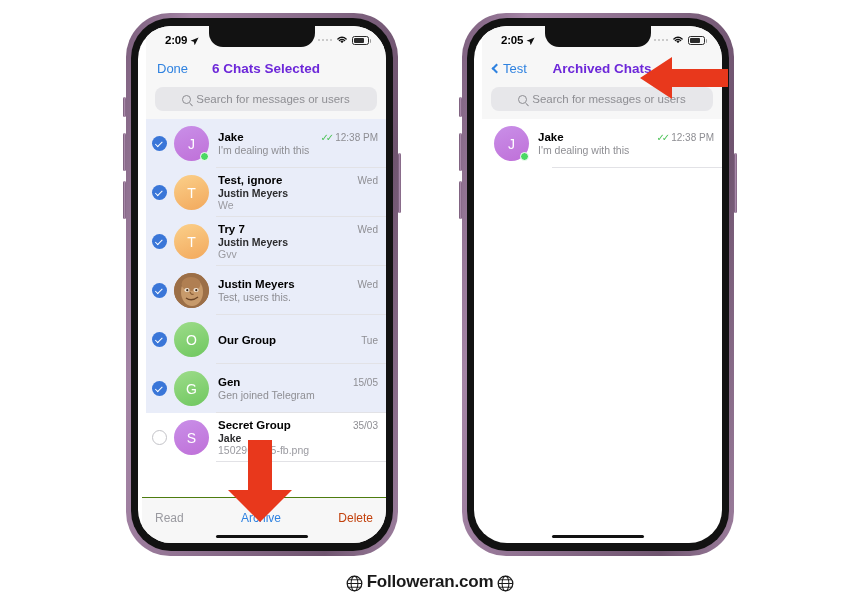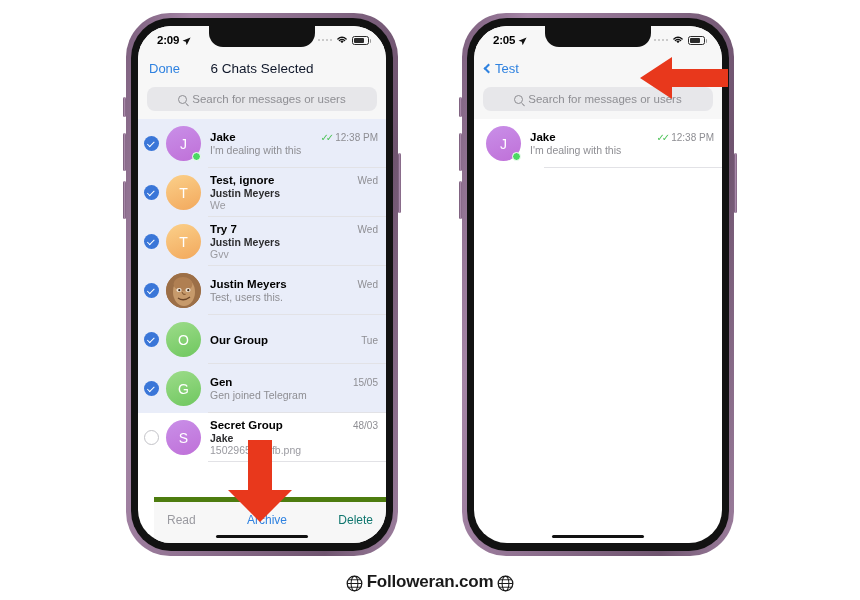--- a/index.html
+++ b/index.html
@@ -28,20 +28,21 @@
     border-radius: 40px;
     background: #121212;
     padding: 8px 7px;
   }
   .screen {
     position: relative;
     width: 100%; height: 100%;
     border-radius: 33px;
     background: #ffffff;
     overflow: hidden;
+    padding-left: 8px;
   }
   
   .btn-side { position: absolute; background: linear-gradient(90deg,#6d516e,#a98aaa,#7a5c7b); border-radius: 2px; }
   .btn-silent { left: -3px; top: 84px; width: 3px; height: 20px; }
   .btn-volup  { left: -3px; top: 120px; width: 3px; height: 38px; }
   .btn-voldn  { left: -3px; top: 168px; width: 3px; height: 38px; }
   .btn-power  { right: -3px; top: 140px; width: 3px; height: 60px; }
 
   
   .notch {
@@ -73,21 +74,21 @@
   .navbar {
     height: 33px; background: #f7f7f7;
     display: flex; align-items: center; position: relative;
     padding: 0 11px;
     border-bottom: none;
   }
   .nav-left { font-size: 13px; color: #2f82e0; display:flex; align-items:center; gap:1px; z-index:2; }
   .nav-left.done { font-weight: normal; }
   .nav-title {
     position: absolute; left: 0; right: 0; text-align: center;
-    font-size: 13.5px; font-weight: normal; color: #0f172a;
+    font-size: 13.5px; font-weight: bold; color: #6d28d9;
     pointer-events: none;
   }
   .chev { display:inline-block; width:7px; height:7px; border-left:2px solid #2f82e0; border-bottom:2px solid #2f82e0; transform: rotate(45deg); margin-right:2px; }
 
   
   .search-wrap { background: #f7f7f7; padding: 2px 9px 8px; }
   .search-bar {
     height: 24px; border-radius: 8px; background: #e7e7ea;
     display: flex; align-items: center; justify-content: center; gap: 5px;
     font-size: 11.5px; color: #8e8e93;
@@ -126,30 +127,30 @@
   .row-top { display:flex; align-items:baseline; justify-content:space-between; gap: 6px; }
   .r-title { font-size: 11.5px; font-weight: bold; color: #000; white-space: nowrap; overflow:hidden; text-overflow:ellipsis; }
   .r-meta { font-size: 10px; color: #8e8e93; white-space: nowrap; display:flex; align-items:center; gap:2px; }
   .dblcheck { color: #4cc257; font-size: 10px; letter-spacing: -3px; margin-right: 2px; }
   .r-sub { font-size: 10.5px; color: #8e8e93; margin-top: 1px; white-space: nowrap; overflow:hidden; text-overflow:ellipsis; }
   .r-sub.author { color: #2c2c2e; font-weight: bold; }
   .r-sub2 { font-size: 10.5px; color: #9a9aa0; white-space: nowrap; overflow:hidden; text-overflow:ellipsis; }
 
   
   .toolbar {
-    position: absolute; left:16px; right:0; bottom: 0;
+    position: absolute; left:4px; right:0; bottom: 0;
     height: 46px; background: #f7f7f7;
-    border-top: 5px solid #4d7c0f;
+    border-top: 1px solid #4d7c0f;
     display: flex; align-items: center; justify-content: space-between;
     padding: 0 13px 6px;
     font-size: 12px;
   }
   .tb-read { color: #9a9aa0; }
   .tb-archive { color: #2f82e0; }
-  .tb-delete { color: #0f766e; }
+  .tb-delete { color: #c2410c; }
   .home-ind {
     position: absolute; left: 50%; transform: translateX(-50%); bottom: 5px;
     width: 92px; height: 3.5px; border-radius: 3px; background: #111; z-index: 25;
   }
 
   
   .arrow-down {
     position: absolute; z-index: 40;
     width: 0; height: 0;
   }
@@ -328,21 +329,21 @@
               </div>
               <div class="divider"></div>
             </div>
             <div class="row">
               <div class="sel-circle off"></div>
               <div class="avatar purple">S</div>
               <div class="row-body">
                 <div class="row-top">
                   <span class="r-title">Secret Group</span>
                   <span class="r-meta">
-                    <span>48/03</span>
+                    <span>35/03</span>
                   </span>
                 </div>
                 <div class="r-sub author">Jake</div>
                 <div class="r-sub2">1502965175-fb.png</div>
               </div>
               <div class="divider"></div>
             </div>
           </div>
 
         <div class="toolbar">
@@ -391,20 +392,21 @@
                 <span></span>
               </span>
           </div>
         </div>
 
         <div class="navbar">
           <div class="nav-left">
             <span class="chev"></span>
             <span>Test</span>
           </div>
+          <div class="nav-title">Archived Chats</div>
         </div>
 
         <div class="search-wrap">
           <div class="search-bar">
             <span class="mag"></span>
             <span>Search for messages or users</span>
           </div>
         </div>
 
         <div class="chatlist" id="list-right">

